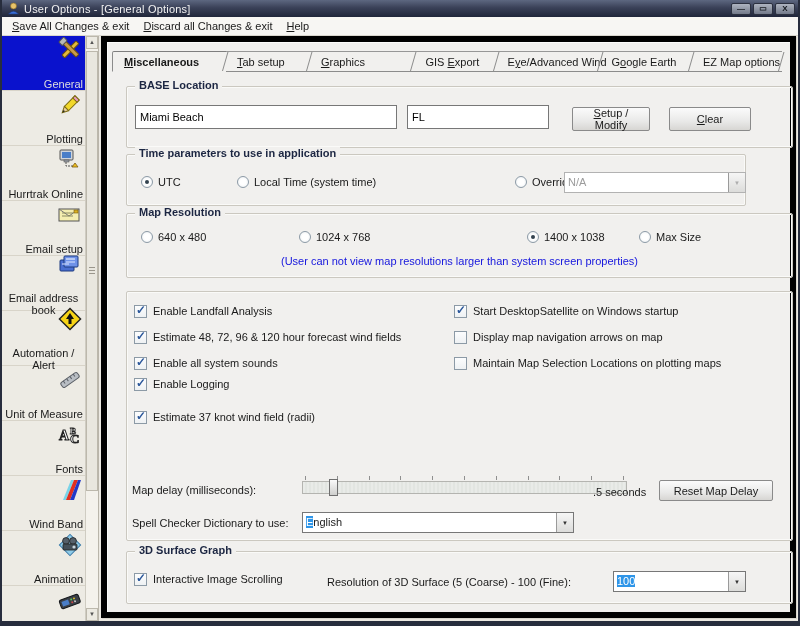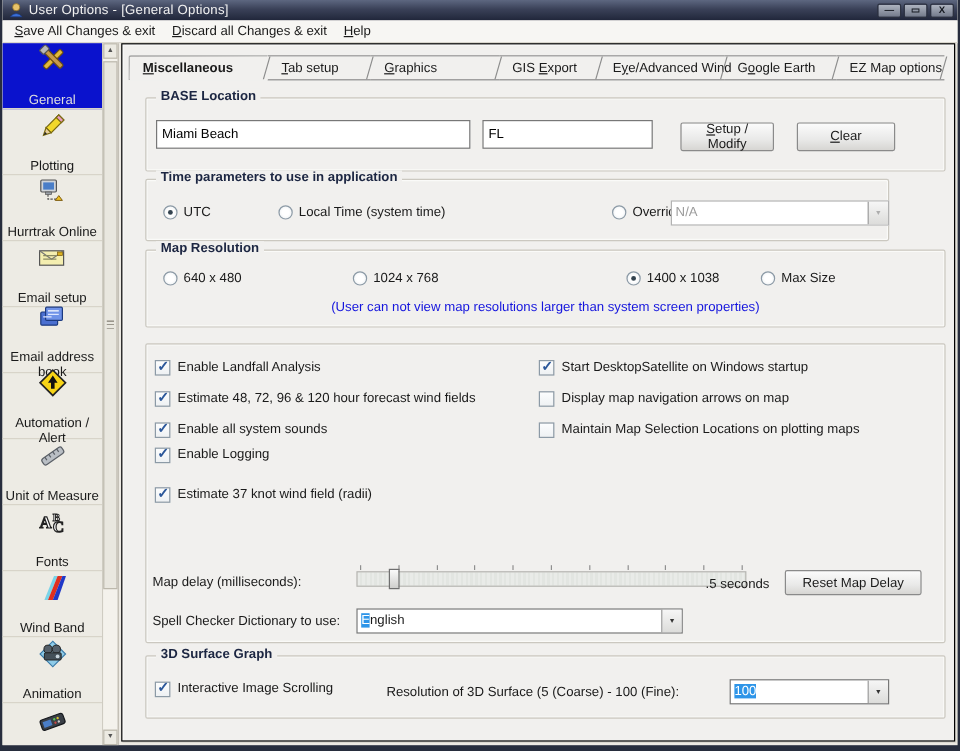--- a/index.html
+++ b/index.html
@@ -24,39 +24,39 @@
   .menubar { height:19px; background:#f7f6f3; border-bottom:1px solid #d9d6cd;
              display:flex; align-items:center; padding-left:3px; }
   .menu-item { padding:2px 7px; white-space:nowrap; }
   .menu-item u { text-decoration:underline; }
 
   
   .body { display:flex; height:585px; }
 
   
   .sidebar { width:84px; background:#edebe4; border-right:1px solid #cfccc2; display:flex; flex-direction:column; }
-  .side-item { height:55px; flex:0 0 auto; display:flex; flex-direction:column; align-items:center;
+  .side-item { height:55px; flex:0 0 auto; display:flex; flex-direction:column; align-items:flex-end;
                justify-content:center; gap:15px; border-bottom:1px solid #d8d4c9; text-align:center;
                line-height:12px; padding:1px 2px; cursor:default; }
   .side-item.selected { background:#0a12cd; color:#dedede; }
   .side-item .icn { width:26px; height:26px; flex:0 0 auto; }
   .side-item.partial { height:28px; overflow:hidden; justify-content:flex-start; padding-top:3px; border-bottom:none; }
 
   
   .sscroll { width:13px; background:#f4f2ec; border-right:1px solid #b9b5aa; display:flex; flex-direction:column; }
   .sb-btn { height:13px; background:#eceae2; border:1px solid #bcb8ac; font-size:6px; line-height:11px;
             text-align:center; color:#555; flex:0 0 auto; }
   .sb-track { flex:1; position:relative; }
   .sb-thumb { position:absolute; top:2px; left:0; right:0; height:440px; background:#e9e7df;
               border:1px solid #bcb8ac; }
   .sb-thumb::after { content:""; position:absolute; left:2px; right:2px; top:50%; height:7px; margin-top:-4px;
                      background:repeating-linear-gradient(#9a968c 0 1px, transparent 1px 3px); }
 
   
-  .main { flex:1; margin:0 2px 3px 2px; background:#f1f0ee; border:1px solid #000000; position:relative;
+  .main { flex:1; margin:0 2px 3px 2px; background:#f1f0ee; border:6px solid #000000; position:relative;
           box-shadow:inset 1px 1px 0 #fcfcfb, 1px 1px 0 #d8d5cd; }
 
   
   .tabstrip { position:absolute; left:5px; right:8px; top:9px; height:21px; display:flex; }
   .tabstrip .spacer { flex:1; border-bottom:1px solid #8c8c8c; }
   .tab { position:relative; padding:4px 14px 0 11px; white-space:nowrap; border-top:1px solid #979797;
          border-bottom:1px solid #8c8c8c; cursor:default; }
   .tab::after { content:""; position:absolute; right:3px; top:0; bottom:0; width:1px; background:#8c8c8c;
                 transform:skewX(-16deg); transform-origin:bottom; }
   .tab.active { font-weight:bold; background:#f1f0ee; border-left:1px solid #8c8c8c; border-bottom:1px solid #f1f0ee;

